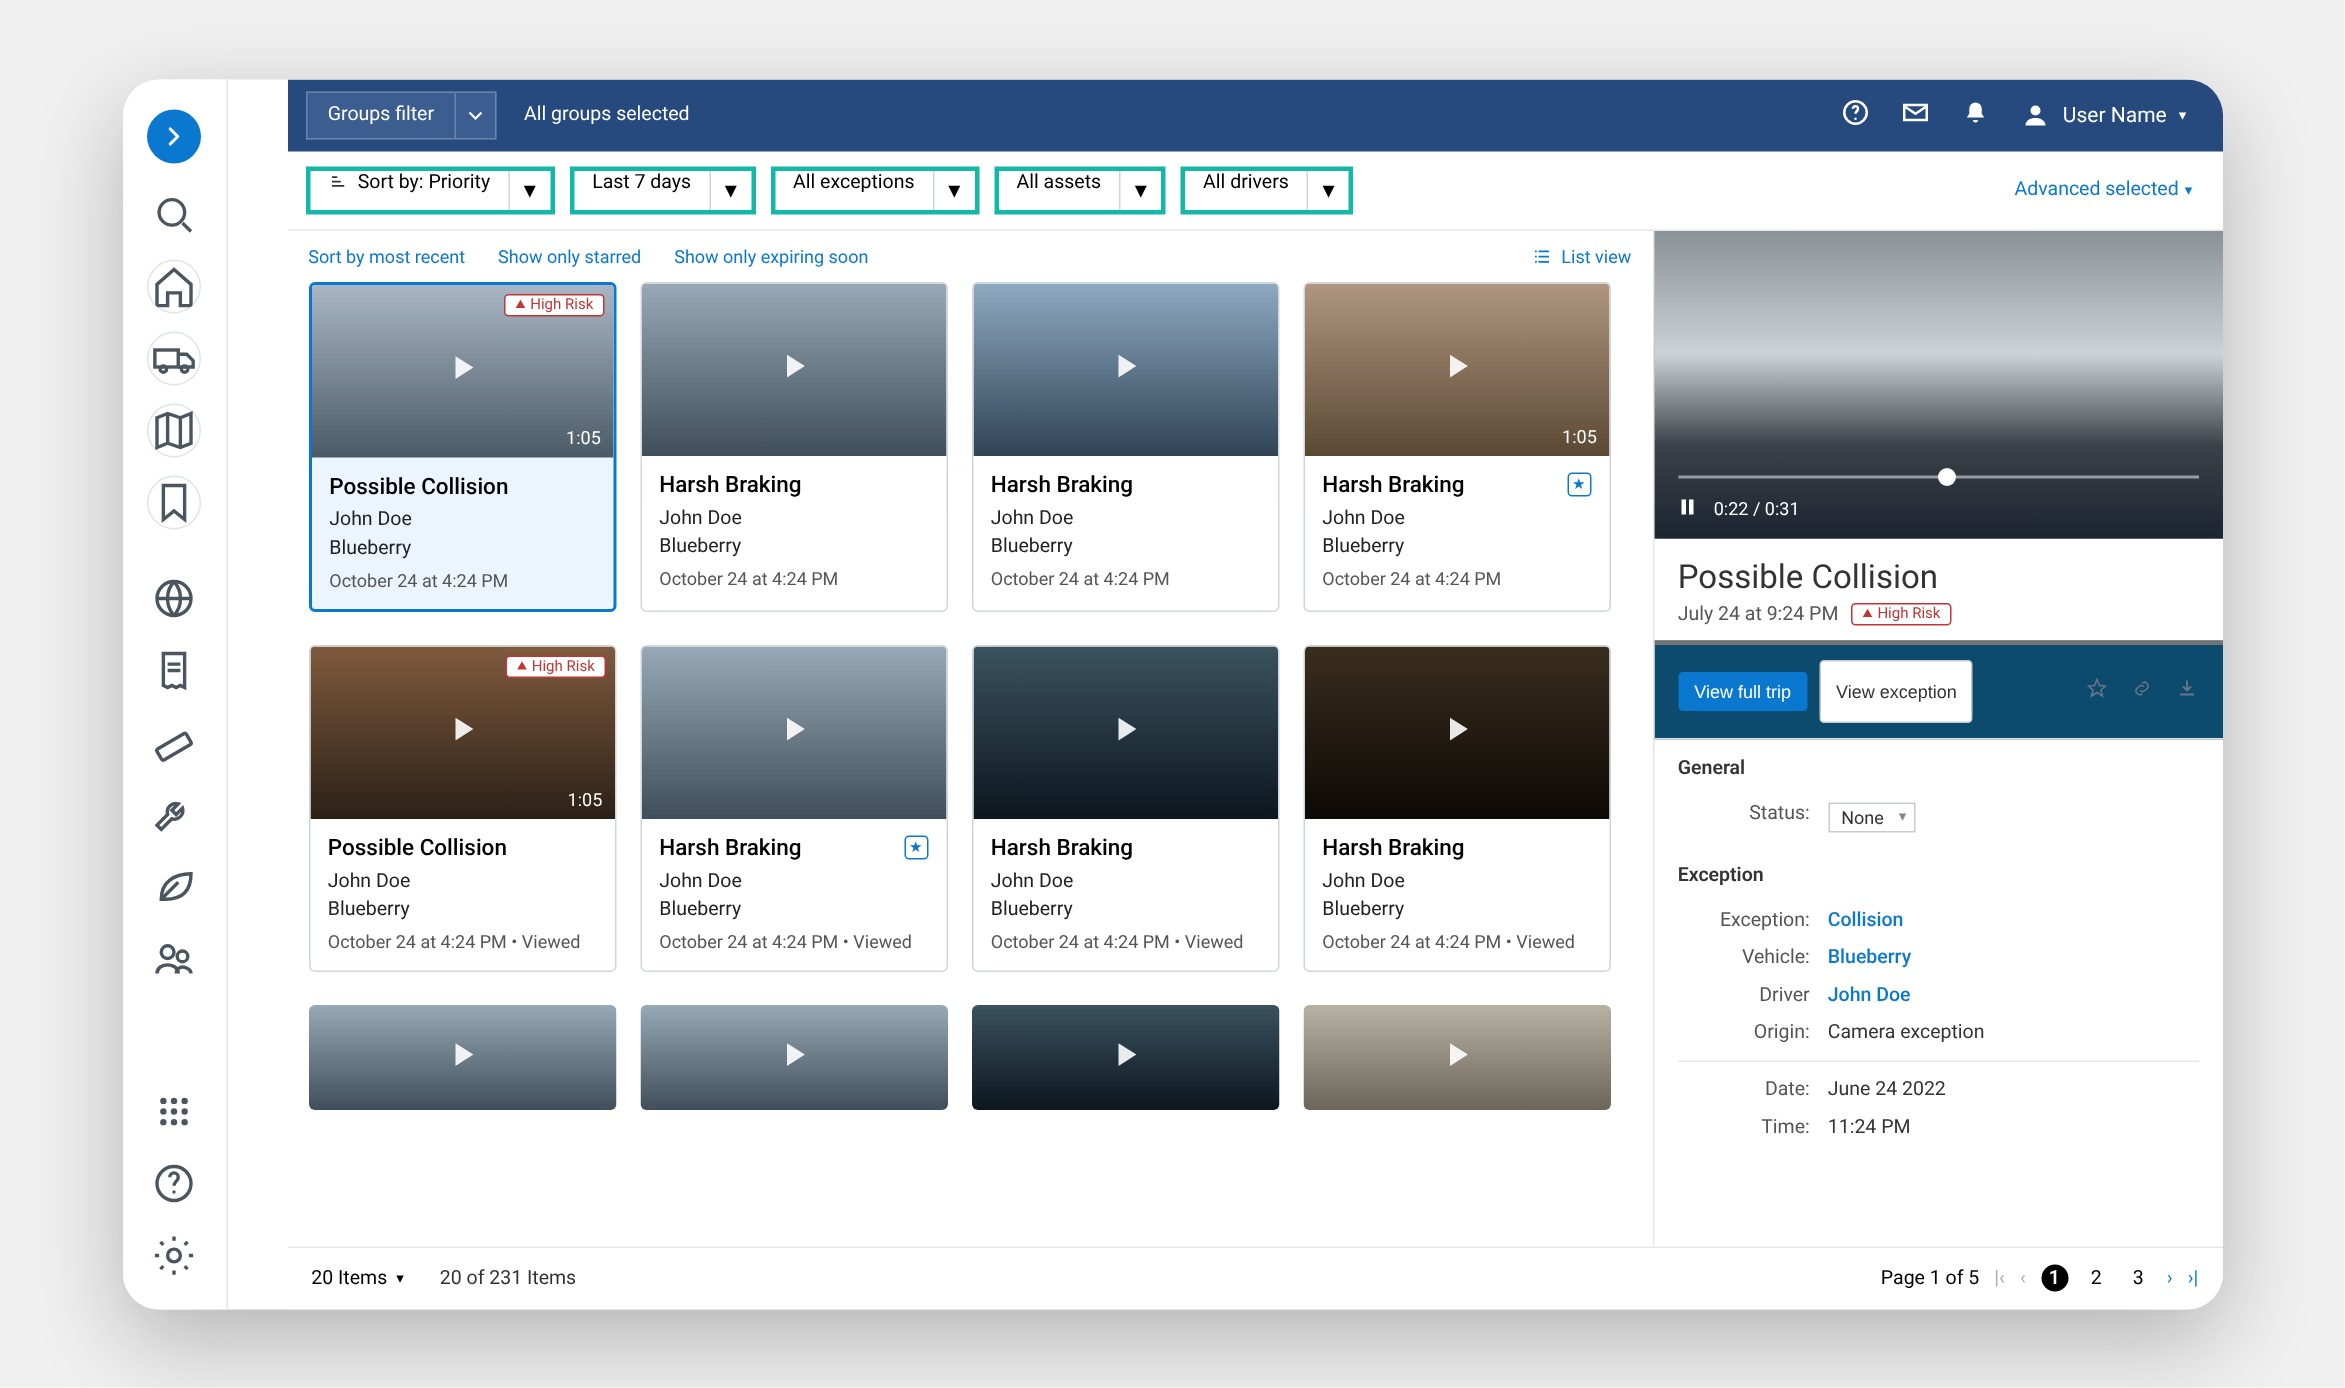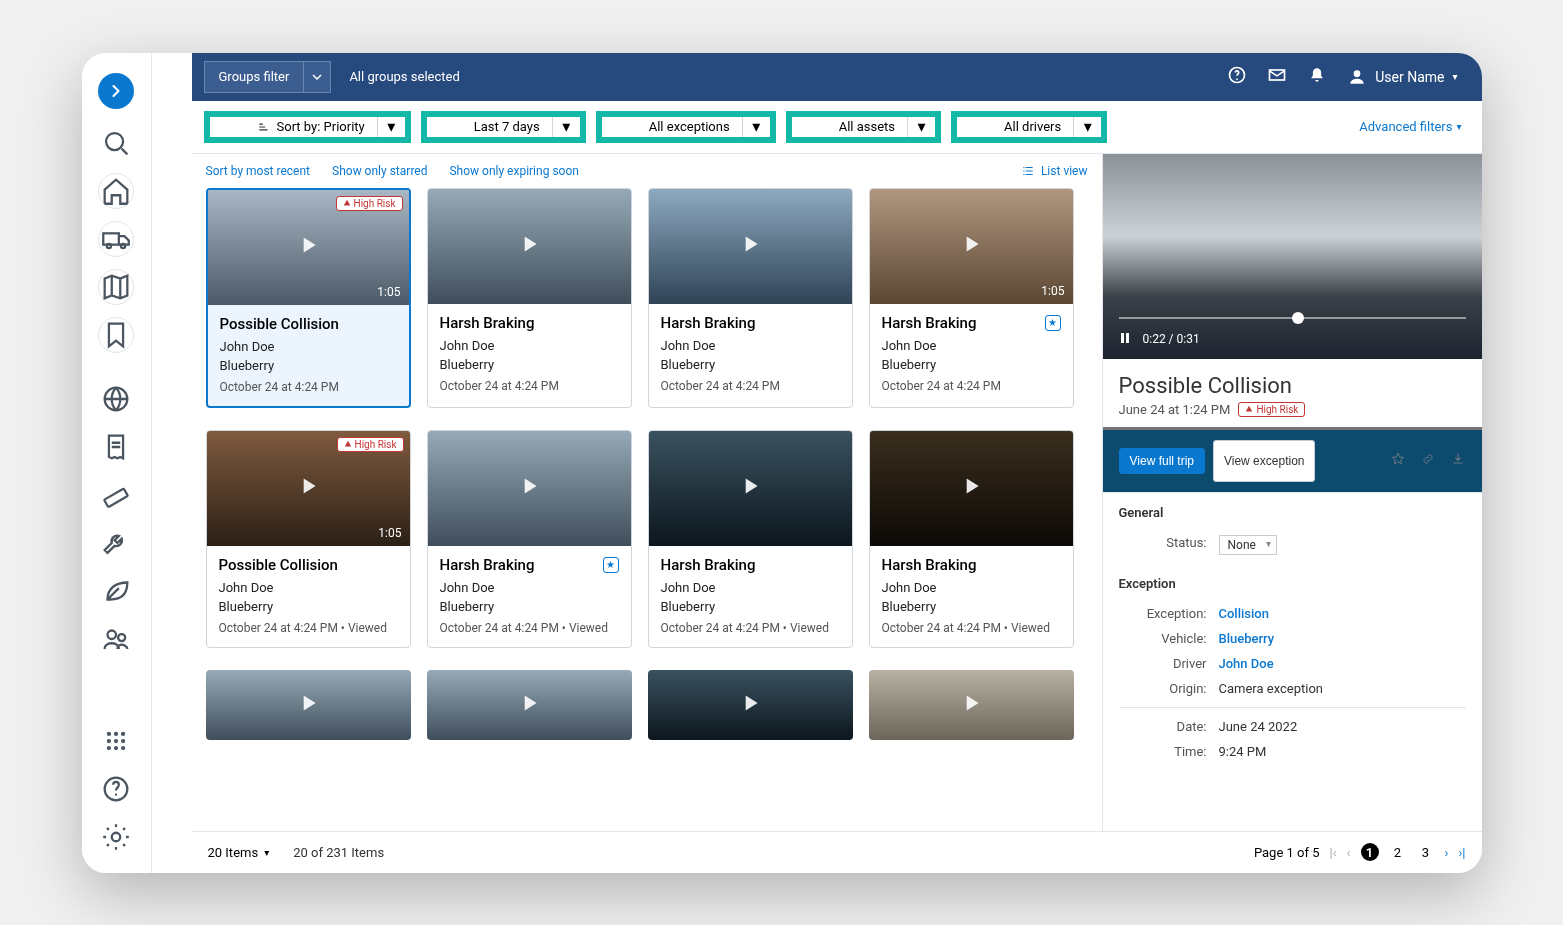--- a/index.html
+++ b/index.html
@@ -15,21 +15,21 @@
 .main { flex: 1; display: flex; flex-direction: column; min-width: 0; }
 .topbar { height: 48px; background: #264a7d; display: flex; align-items: center; padding: 0 12px 0 0; color: #fff; }
 .groups-filter { display:flex; margin: 6px 12px 6px 12px; }
 .groups-btn { background: #3b5d8f; border: 1px solid #6a85ad; color: #fff; height: 32px; padding: 0 14px; font-size: 13px; display:flex; align-items:center; border-right:none; }
 .groups-chev { background: #3b5d8f; border: 1px solid #6a85ad; width:28px; height:32px; display:flex;align-items:center;justify-content:center; }
 .groups-status { font-size: 13px; color: #fff; margin-left: 6px; }
 .top-right { margin-left:auto; display:flex; align-items:center; gap: 20px; padding-right:12px; }
 .top-right svg { width:20px; height:20px; fill:#fff; }
 .user-block { display:flex; align-items:center; gap:8px; font-size:14px; cursor:pointer; }
 .filterbar { display:flex; align-items:center; gap:10px; padding: 10px 12px; border-bottom: 1px solid #e3e6ea; }
-.filter-select { display:flex; align-items:center; height:32px; border:6px solid #14b8a6; background:#fff;padding-left:35px; }
+.filter-select { display:flex; align-items:flex-start; height:32px; border:3px solid #14b8a6; background:#fff; }
 .filter-select .lbl { padding: 0 12px; font-size:13px; display:flex; align-items:center; gap:6px; }
 .filter-select .chev { width:28px; height:100%; display:flex; align-items:center; justify-content:center; border-left:1px solid #d0d5dc; }
 .adv-filters { margin-left:auto; color:#0b78d0; font-size:13px; cursor:pointer; display:flex; align-items:center; gap:4px; padding-right:8px; }
 .content-split { flex:1; display:flex; min-height:0; }
 .grid-pane { flex:1; display:flex; flex-direction:column; min-width:0; }
 .grid-links { display:flex; align-items:center; gap:22px; padding: 10px 14px; font-size:12px; }
 .grid-links a { color:#0b78d0; cursor:pointer; }
 .grid-links .listview { margin-left:auto; display:flex; align-items:center; gap:6px; color:#0b78d0; cursor:pointer; }
 .grid-scroll { flex:1; overflow:auto; padding: 0 14px 10px; }
 .card-row { display:flex; gap:16px; margin-bottom:22px; }
@@ -250,21 +250,21 @@
           </div>
         <div class="chev">▾</div>
       </div>
       <div class="filter-select">
         <div class="lbl">
             <span>All drivers</span>
           </div>
         <div class="chev">▾</div>
       </div>
       <div class="adv-filters">
-        <span>Advanced filters</span>
+        <span>Advanced selected</span>
         <span style="font-size:10px">▾</span>
       </div>
     </div>
 
     <div class="content-split">
 
       <div class="grid-pane">
         <div class="grid-links">
           <a>Sort by most recent</a>
           <a>Show only starred</a>
@@ -463,21 +463,21 @@
                   <rect x="2" y="1" width="3" height="10" fill="#fff"></rect>
                   <rect x="7" y="1" width="3" height="10" fill="#fff"></rect>
                 </svg>
             </span>
             <span>0:22 / 0:31</span>
           </div>
         </div>
         <div class="detail-head">
           <div class="detail-title">Possible Collision</div>
           <div class="detail-sub">
-            <span>June 24 at 1:24 PM</span>
+            <span>July 24 at 9:24 PM</span>
             <span class="risk-chip">
               <svg width="8" height="8" viewBox="0 0 10 10">
                   <path d="M5 1l4 7H1z" fill="#c23535"></path>
                 </svg>
               <span>High Risk</span>
             </span>
           </div>
         </div>
         <div class="detail-actions">
           <button class="btn-primary">View full trip</button>
@@ -527,21 +527,21 @@
             <div class="k">Origin:</div>
             <div class="v">Camera exception</div>
           </div>
           <div class="hr"></div>
           <div class="kv">
             <div class="k">Date:</div>
             <div class="v">June 24 2022</div>
           </div>
           <div class="kv">
             <div class="k">Time:</div>
-            <div class="v">9:24 PM</div>
+            <div class="v">11:24 PM</div>
           </div>
         </div>
       </div>
     </div>
 
     <div class="footer">
       <div class="items">
         <span>20 Items</span>
         <span style="font-size:10px">▾</span>
       </div>

